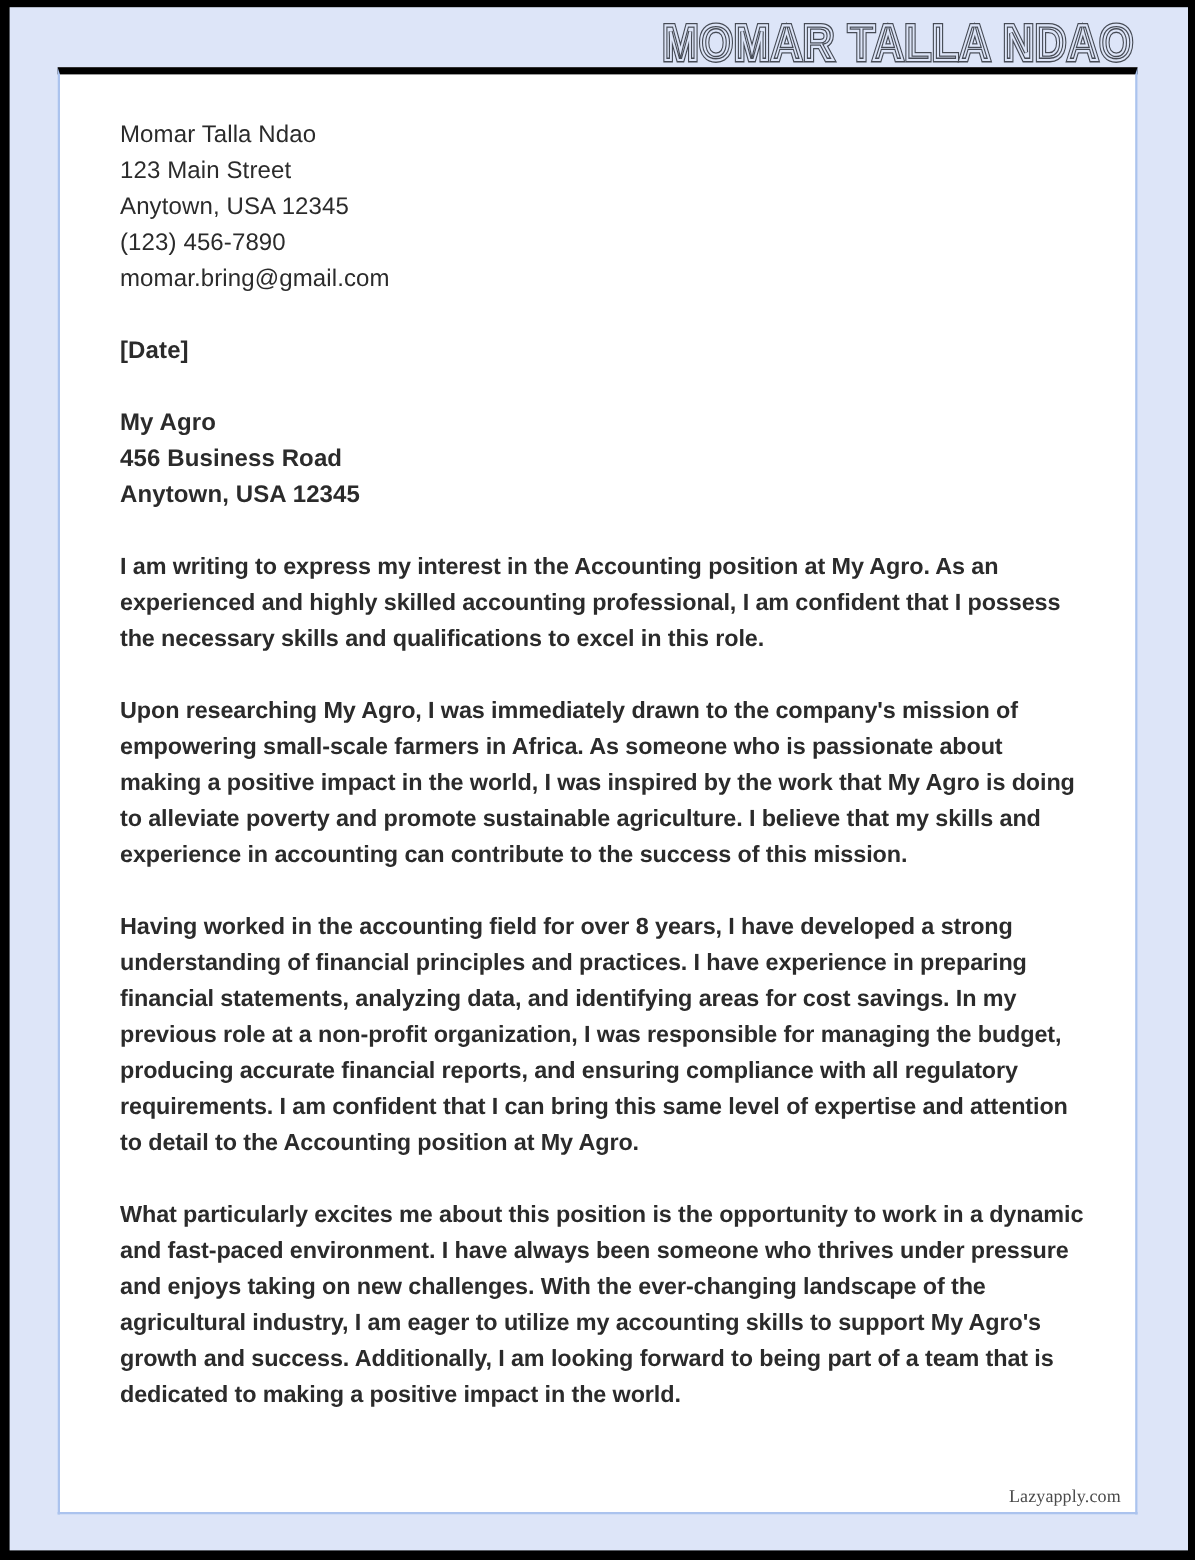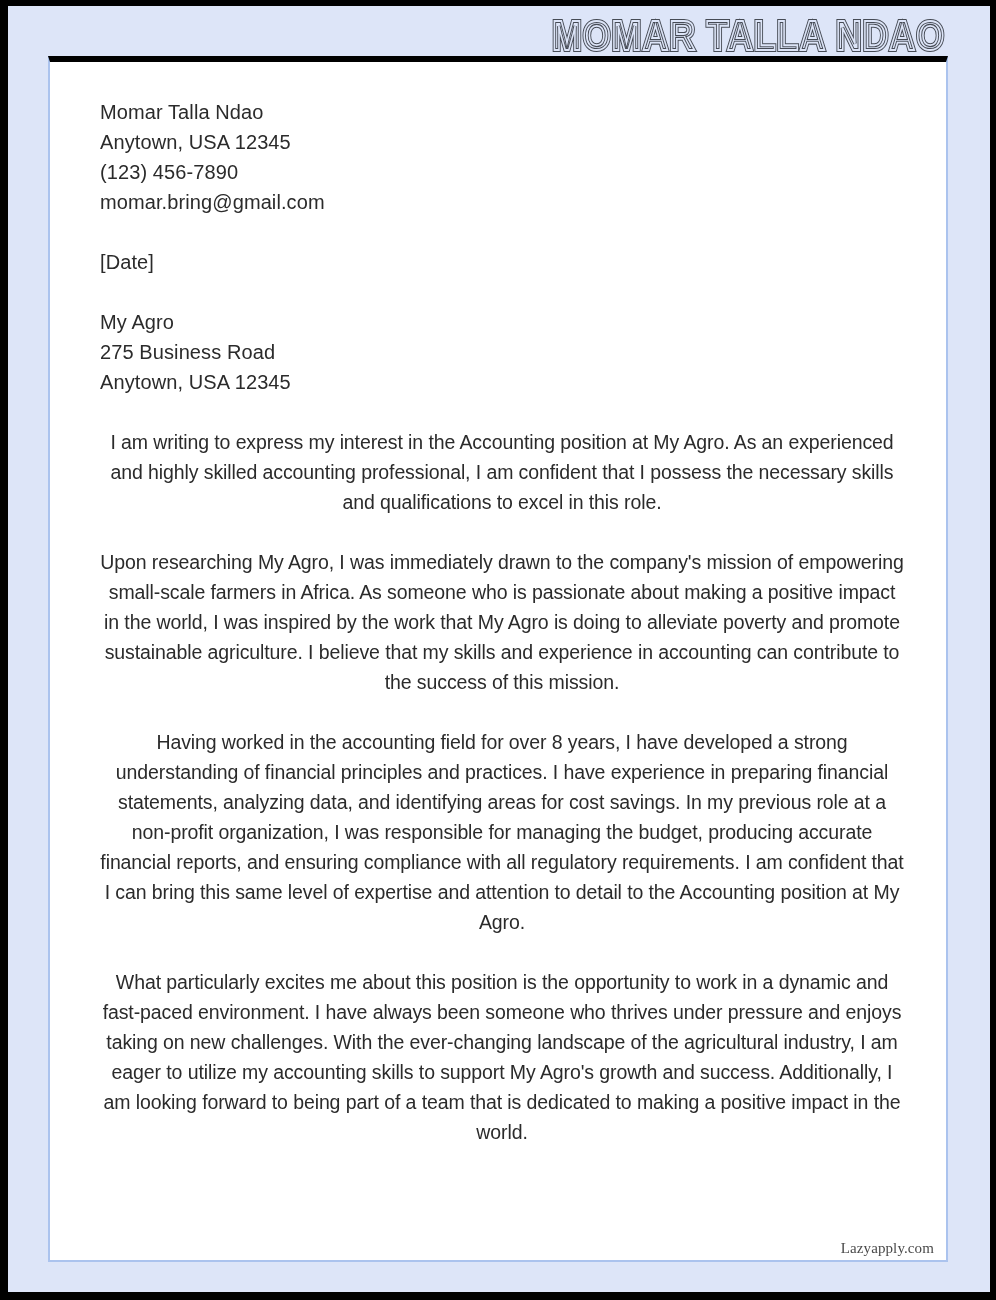--- a/index.html
+++ b/index.html
@@ -51,27 +51,27 @@
     padding:35px 42px 0 50px;
     color:var(--body_text);
   }
   .block{
     font-size:20px;
     line-height:30px;
     letter-spacing:0.1px;
   }
   .block + .block, .para{
     margin-top:30px;
+    font-weight:bold;
   }
   .para{
     font-size:19.5px;
     line-height:30px;
     letter-spacing:-0.1px;
     max-width:806px;
-    text-align:center;
   }
   .watermark{
     position:absolute;
     right:12px;bottom:3px;
     font-size:15px;
     color:var(--watermark_text);
     letter-spacing:0.1px;
     font-family:Liberation Serif, serif;
   }
 </style>
@@ -83,30 +83,31 @@
 <svg class="letterhead-svg" xmlns="http://www.w3.org/2000/svg">
   <text x="897" y="50" text-anchor="end" textLength="393" lengthAdjust="spacingAndGlyphs" fill="#dde5f8" stroke="#464b55" stroke-width="4">MOMAR TALLA NDAO</text>
   <text x="897" y="50" text-anchor="end" textLength="393" lengthAdjust="spacingAndGlyphs" fill="none" stroke="#dde5f8" stroke-width="1.8">MOMAR TALLA NDAO</text>
 </svg>
 
 <div class="page">
   <div class="content">
 
     <div class="block">
       <div>Momar Talla Ndao</div>
+      <div>123 Main Street</div>
       <div>Anytown, USA 12345</div>
       <div>(123) 456-7890</div>
       <div>momar.bring@gmail.com</div>
     </div>
 
     <div class="block">[Date]</div>
 
     <div class="block">
       <div>My Agro</div>
-      <div>275 Business Road</div>
+      <div>456 Business Road</div>
       <div>Anytown, USA 12345</div>
     </div>
 
 
     <p class="para">I am writing to express my interest in the Accounting position at My Agro. As an experienced and highly skilled accounting professional, I am confident that I possess the necessary skills and qualifications to excel in this role.</p>
     <p class="para">Upon researching My Agro, I was immediately drawn to the company's mission of empowering small-scale farmers in Africa. As someone who is passionate about making a positive impact in the world, I was inspired by the work that My Agro is doing to alleviate poverty and promote sustainable agriculture. I believe that my skills and experience in accounting can contribute to the success of this mission.</p>
     <p class="para">Having worked in the accounting field for over 8 years, I have developed a strong understanding of financial principles and practices. I have experience in preparing financial statements, analyzing data, and identifying areas for cost savings. In my previous role at a non-profit organization, I was responsible for managing the budget, producing accurate financial reports, and ensuring compliance with all regulatory requirements. I am confident that I can bring this same level of expertise and attention to detail to the Accounting position at My Agro.</p>
     <p class="para">What particularly excites me about this position is the opportunity to work in a dynamic and fast-paced environment. I have always been someone who thrives under pressure and enjoys taking on new challenges. With the ever-changing landscape of the agricultural industry, I am eager to utilize my accounting skills to support My Agro's growth and success. Additionally, I am looking forward to being part of a team that is dedicated to making a positive impact in the world.</p>
 
   </div>

